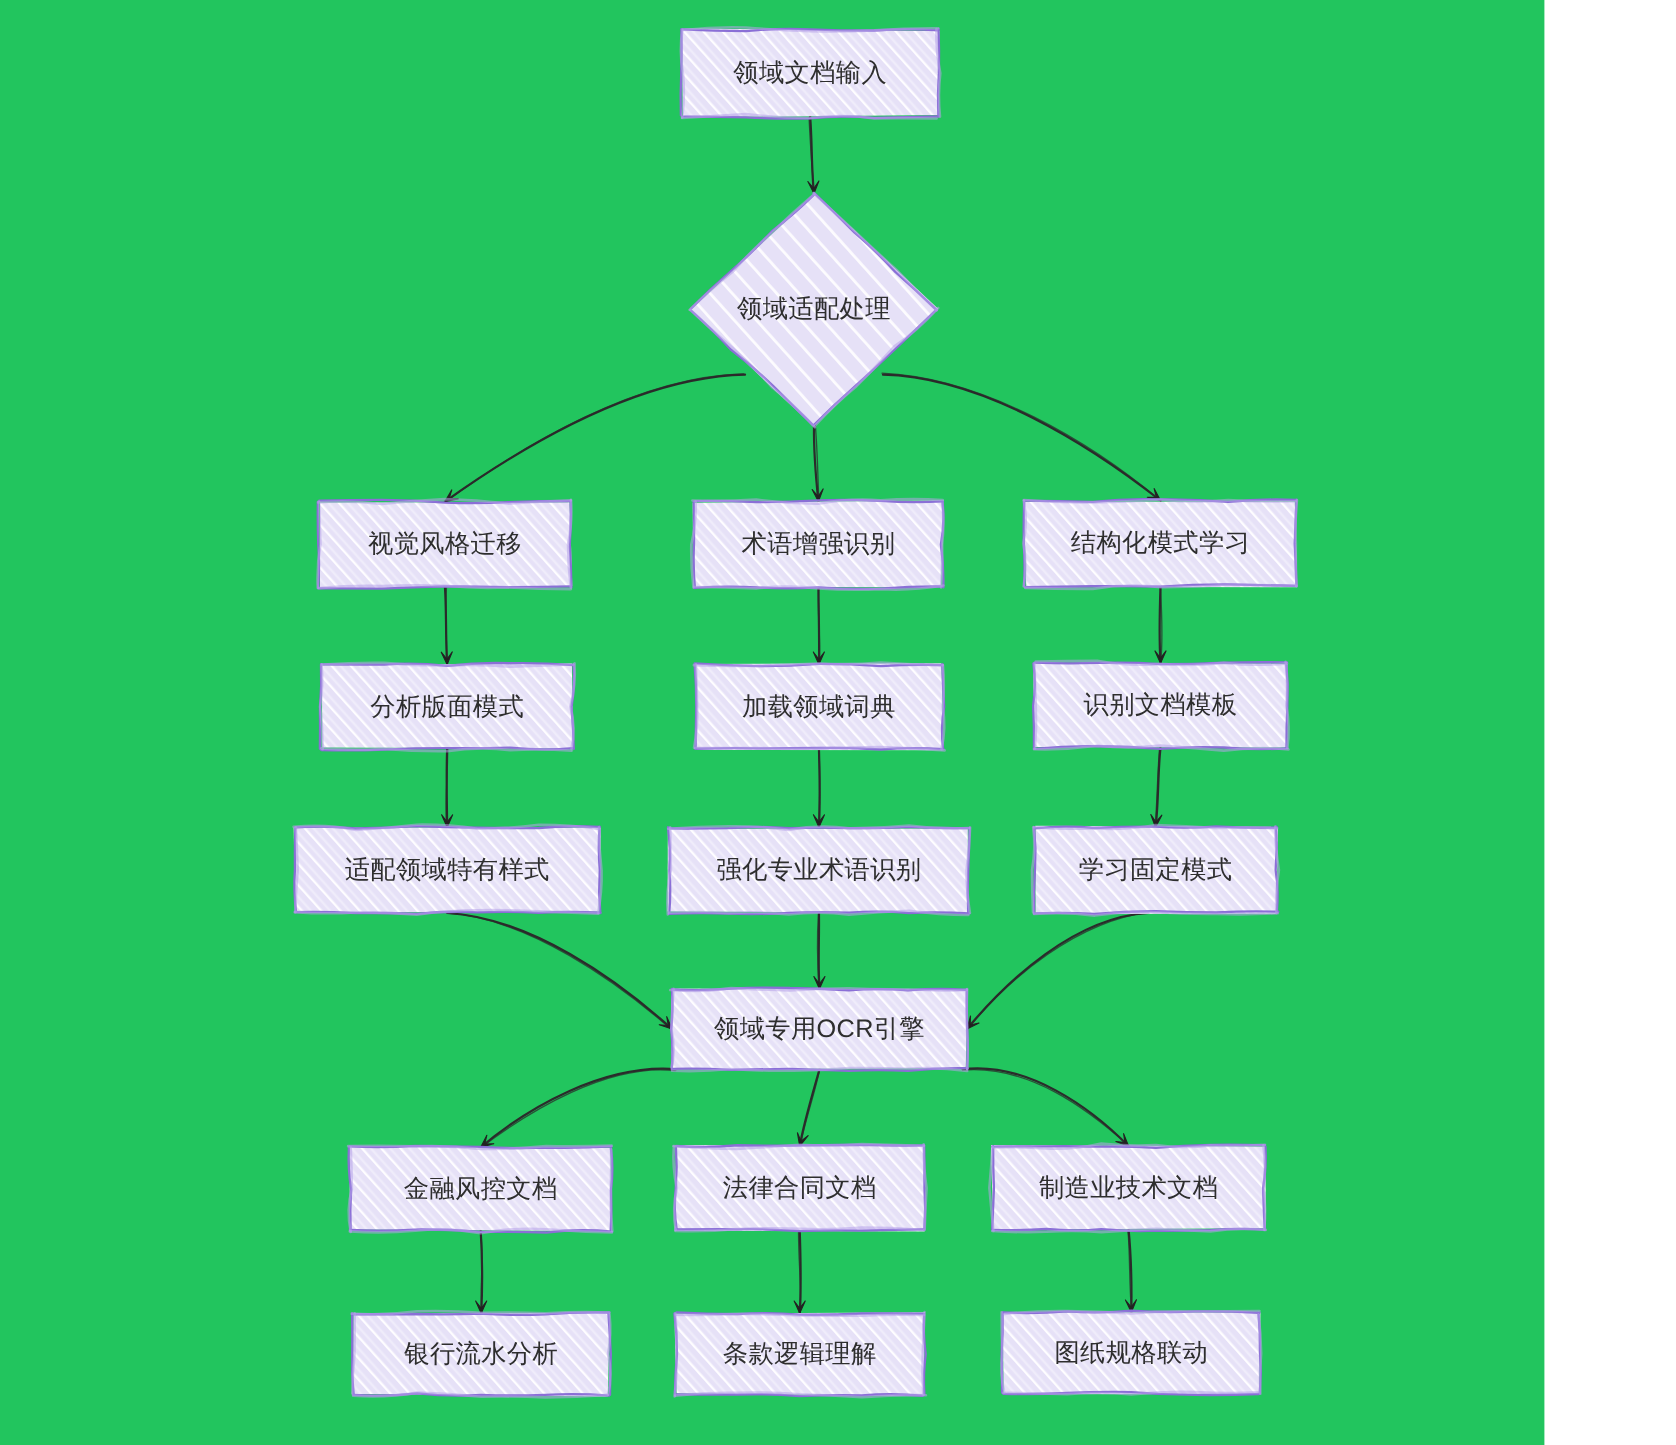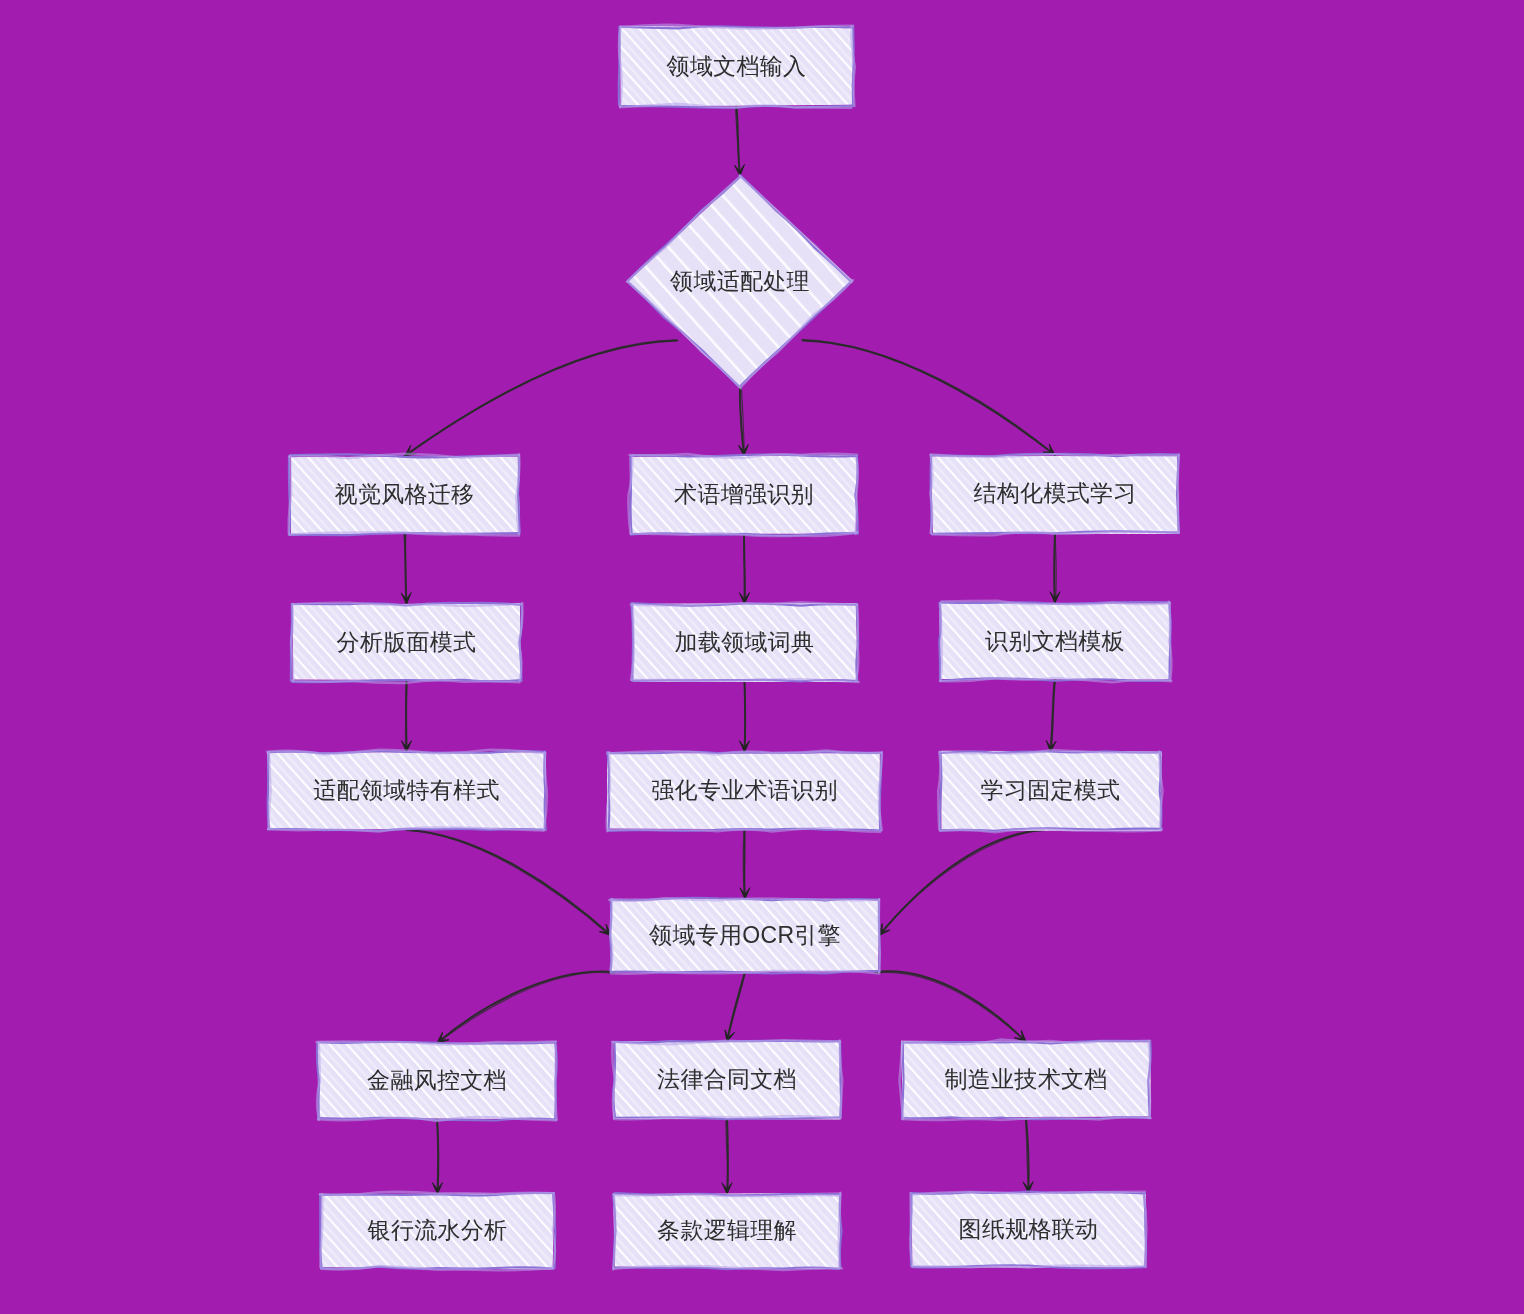--- a/index.html
+++ b/index.html
@@ -5,23 +5,23 @@
   html, body {
     margin: 0;
     padding: 0;
     background: #ffffff;
   }
   body {
     font-family: "Liberation Sans", "DejaVu Sans", sans-serif;
   }
   #canvas-wrap {
     position: relative;
-    width: 1524px;
+    width: 1404px;
     height: 1314px;
-    background: #a21caf;
+    background: #22c55e;
     overflow: hidden;
   }
   svg#flowchart {
     position: absolute;
     left: 0;
     top: 0;
     width: 1524px;
     height: 1314px;
     display: block;
   }

